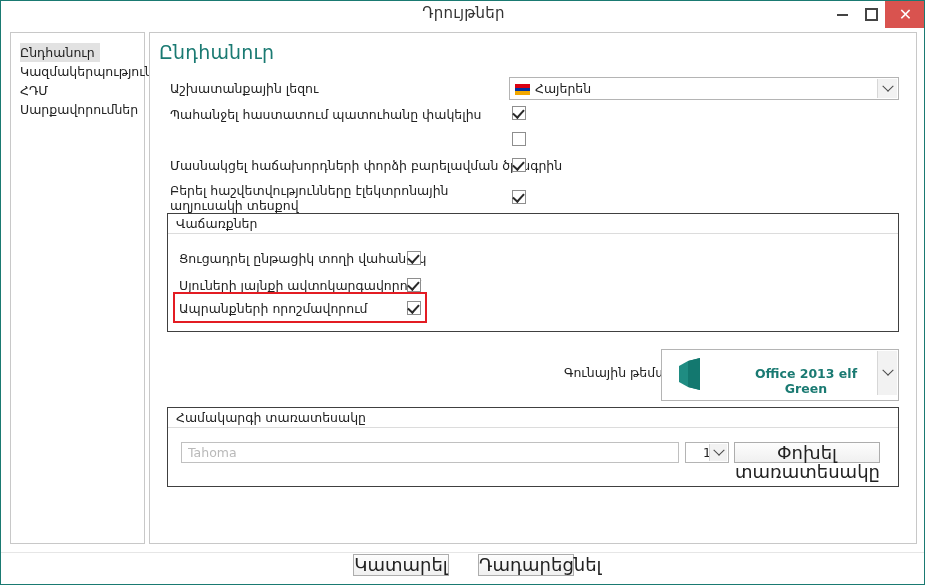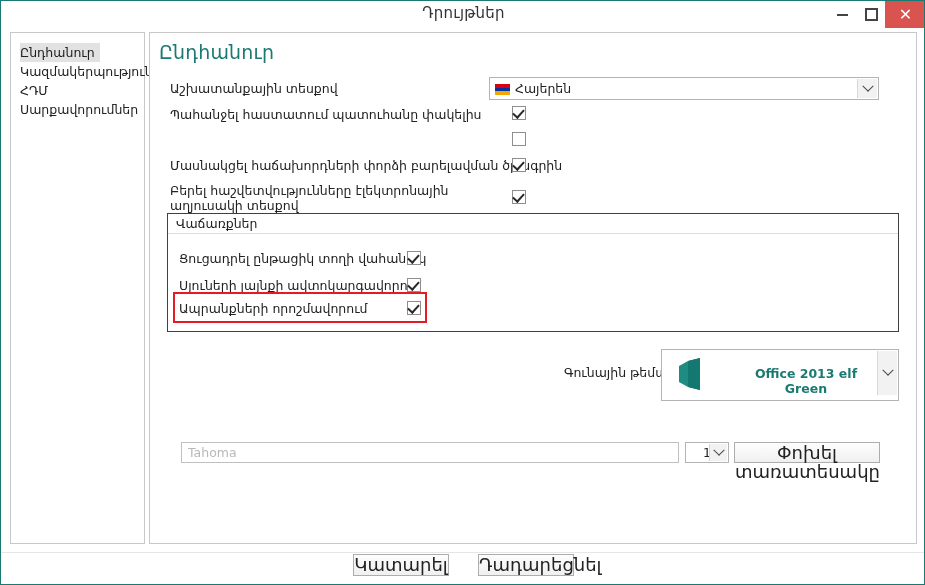--- a/index.html
+++ b/index.html
@@ -140,21 +140,21 @@
     left: 2px; top: 0px;
     width: 5px; height: 9px;
     border: solid #2a2a2a;
     border-width: 0 2px 2px 0;
     transform: rotate(42deg);
   }
 
   
   .combo-lang {
     position: absolute;
-    left: 488px; top: 76px;
+    left: 508px; top: 76px;
     width: 390px; height: 23px;
     box-sizing: border-box;
     border: 1px solid #b4b4b4;
     background: #ffffff;
   }
   .flag {
     position: absolute;
     left: 5px; top: 6px;
     width: 15px; height: 11px;
     background: linear-gradient(to bottom, #d90012 0 33.3%, #0033a0 33.3% 66.6%, #f2a800 66.6% 100%);
@@ -350,21 +350,21 @@
     <div class="side-item selected">Ընդհանուր</div>
     <div class="side-item">Կազմակերպություն</div>
     <div class="side-item">ՀԴՄ</div>
     <div class="side-item">Սարքավորումներ</div>
   </div>
 
   <div class="content">
     <div class="page-title">Ընդհանուր</div>
   </div>
 
-  <div class="opt-label" style="left:169px; top:80px;">Աշխատանքային տեսքով</div>
+  <div class="opt-label" style="left:169px; top:80px;">Աշխատանքային լեզու</div>
   <div class="combo-lang">
     <span class="flag"></span>
     <span class="combo-text">Հայերեն</span>
     <span class="combo-arrow-box">
         <span class="chev"></span>
       </span>
   </div>
 
   <div class="opt-label" style="left:169px; top:106px;">Պահանջել հաստատում պատուհանը փակելիս</div>
   <div class="cb checked" style="left:511px; top:105px;"></div>
@@ -397,20 +397,23 @@
       <polygon points="1,24 10,29 10,3 22,0 22,32 10,29" fill="#1a7a72"></polygon>
       <polygon points="1,8 10,3 10,29 1,24" fill="#1f8c82"></polygon>
       <polygon points="10,3 22,0 22,32 10,29" fill="#13786f"></polygon>
     </svg>
     <span class="theme-text">Office 2013 elf Green</span>
     <span class="theme-arrow-box">
         <span class="chev"></span>
       </span>
   </div>
 
+  <div class="groupbox" style="left:166px; top:406px; width:732px; height:80px;">
+    <div class="group-caption">Համակարգի տառատեսակը</div>
+  </div>
 
   <input class="font-input" type="text" value="" placeholder="Tahoma" style="">
 
   <div class="size-combo">
     <span class="sz-text">12</span>
     <span class="size-arrow-box">
         <span class="chev"></span>
       </span>
   </div>
 

